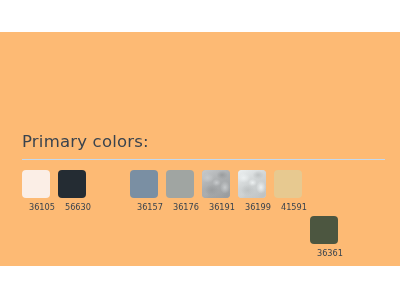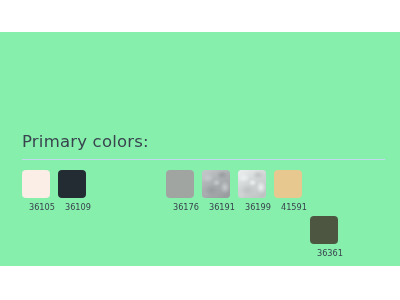--- a/index.html
+++ b/index.html
@@ -90,34 +90,38 @@
     line-height: 10px;
     color: #39434e;
     white-space: nowrap;
   }
 </style>
 </head>
 <body>
 
 <div id="canvas" style="background: rgb(255, 255, 255);">
 
-  <div id="panel" style="background: #86efac; text-decoration: underline;">
+  <div id="panel" style="background: #fdba74; text-decoration: underline;">
 
     <div id="section-title" style="color: rgb(57, 67, 78);">Primary colors:</div>
 
     <div id="divider" style="background: rgb(195, 217, 239);"></div>
 
     <div id="swatch-row">
         <div class="swatch-cell" style="left: 0px;">
           <div class="swatch-chip" style="background: rgb(251, 238, 230);"></div>
           <div class="swatch-label">36105</div>
         </div>
         <div class="swatch-cell" style="left: 36px;">
           <div class="swatch-chip" style="background: rgb(36, 44, 51);"></div>
-          <div class="swatch-label">36109</div>
+          <div class="swatch-label">56630</div>
+        </div>
+        <div class="swatch-cell" style="left: 108px;">
+          <div class="swatch-chip" style="background: rgb(122, 143, 163);"></div>
+          <div class="swatch-label">36157</div>
         </div>
         <div class="swatch-cell" style="left: 144px;">
           <div class="swatch-chip" style="background: rgb(160, 165, 162);"></div>
           <div class="swatch-label">36176</div>
         </div>
         <div class="swatch-cell" style="left: 180px;">
           <div class="swatch-chip" style="background: rgb(179, 182, 184);">
             <div class="tex" style="background-image: radial-gradient(9px 7px at 20% 28%, rgb(199, 202, 204) 0%, transparent 70%), radial-gradient(8px 6px at 72% 18%, rgb(153, 156, 158) 0%, transparent 72%), radial-gradient(10px 8px at 35% 72%, rgb(153, 156, 158) 0%, transparent 70%), radial-gradient(7px 9px at 82% 62%, rgb(199, 202, 204) 0%, transparent 70%), radial-gradient(6px 5px at 52% 45%, rgb(199, 202, 204) 0%, transparent 72%), radial-gradient(7px 6px at 10% 88%, rgb(171, 174, 176) 0%, transparent 72%), radial-gradient(8px 7px at 92% 92%, rgb(153, 156, 158) 0%, transparent 74%), linear-gradient(150deg, rgb(199, 202, 204) 0%, rgb(171, 174, 176) 45%, rgb(153, 156, 158) 100%);"></div>
           </div>
           <div class="swatch-label">36191</div>

